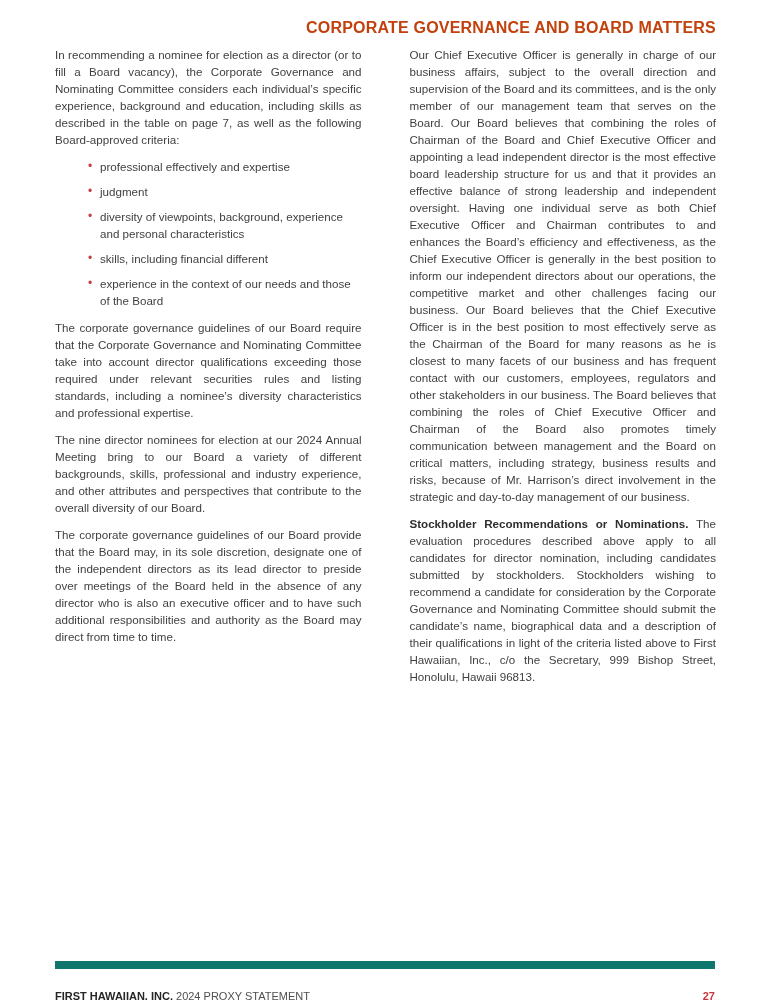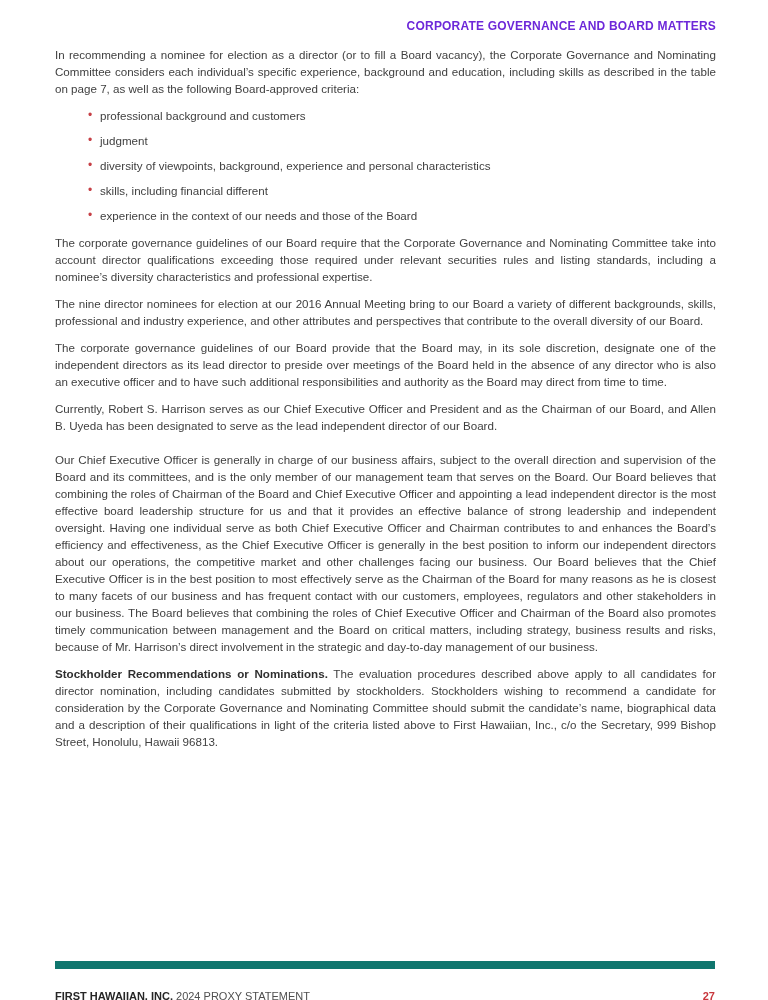--- a/index.html
+++ b/index.html
@@ -13,34 +13,33 @@
     overflow: hidden;
   }
   .page { position: absolute; inset: 0; }
 
   .section-header {
     position: absolute;
     top: 19px;
     left: 55px;
     right: 52px;
     text-align: right;
-    font-size: 12px;
+    font-size: 16px;
     font-weight: bold;
     letter-spacing: 0.2px;
-    color: #6d28d9;
+    color: #c2410c;
   }
 
   .columns {
     position: absolute;
     top: 46px;
     left: 55px;
     right: 52px;
     display: flex;
-    gap: 17px;
-    flex-direction: column;
+    gap: 48px;
   }
   .col { flex: 1 1 0; font-size: 11.6px; line-height: 17px; }
 
   .col p { margin: 0 0 10px 0; text-align: justify; }
   .col p:last-child { margin-bottom: 0; }
 
   ul.bullets {
     list-style: none;
     margin: 2px 0 10px 0;
     padding: 0 0 0 33px;
@@ -90,21 +89,21 @@
   <div class="section-header">CORPORATE GOVERNANCE AND BOARD MATTERS</div>
 
   <div class="columns">
 
     <div class="col">
       <p>In recommending a nominee for election as a director (or to fill a Board vacancy), the Corporate Governance and Nominating Committee considers each individual’s specific experience, background and education, including skills as described in the table on page 7, as well as the following Board-approved criteria:</p>
 
       <ul class="bullets">
         <li>
           <span class="dot">•</span>
-          <span class="li-text">professional background and customers</span>
+          <span class="li-text">professional effectively and expertise</span>
         </li>
         <li>
           <span class="dot">•</span>
           <span class="li-text">judgment</span>
         </li>
         <li>
           <span class="dot">•</span>
           <span class="li-text">diversity of viewpoints, background, experience and personal characteristics</span>
         </li>
         <li>
@@ -112,25 +111,24 @@
           <span class="li-text">skills, including financial different</span>
         </li>
         <li>
           <span class="dot">•</span>
           <span class="li-text">experience in the context of our needs and those of the Board</span>
         </li>
       </ul>
 
       <p>The corporate governance guidelines of our Board require that the Corporate Governance and Nominating Committee take into account director qualifications exceeding those required under relevant securities rules and listing standards, including a nominee’s diversity characteristics and professional expertise.</p>
 
-      <p>The nine director nominees for election at our 2016 Annual Meeting bring to our Board a variety of different backgrounds, skills, professional and industry experience, and other attributes and perspectives that contribute to the overall diversity of our Board.</p>
+      <p>The nine director nominees for election at our 2024 Annual Meeting bring to our Board a variety of different backgrounds, skills, professional and industry experience, and other attributes and perspectives that contribute to the overall diversity of our Board.</p>
 
       <p>The corporate governance guidelines of our Board provide that the Board may, in its sole discretion, designate one of the independent directors as its lead director to preside over meetings of the Board held in the absence of any director who is also an executive officer and to have such additional responsibilities and authority as the Board may direct from time to time.</p>
 
-      <p>Currently, Robert S. Harrison serves as our Chief Executive Officer and President and as the Chairman of our Board, and Allen B. Uyeda has been designated to serve as the lead independent director of our Board.</p>
     </div>
 
     <div class="col">
       <p>Our Chief Executive Officer is generally in charge of our business affairs, subject to the overall direction and supervision of the Board and its committees, and is the only member of our management team that serves on the Board. Our Board believes that combining the roles of Chairman of the Board and Chief Executive Officer and appointing a lead independent director is the most effective board leadership structure for us and that it provides an effective balance of strong leadership and independent oversight. Having one individual serve as both Chief Executive Officer and Chairman contributes to and enhances the Board’s efficiency and effectiveness, as the Chief Executive Officer is generally in the best position to inform our independent directors about our operations, the competitive market and other challenges facing our business. Our Board believes that the Chief Executive Officer is in the best position to most effectively serve as the Chairman of the Board for many reasons as he is closest to many facets of our business and has frequent contact with our customers, employees, regulators and other stakeholders in our business. The Board believes that combining the roles of Chief Executive Officer and Chairman of the Board also promotes timely communication between management and the Board on critical matters, including strategy, business results and risks, because of Mr. Harrison’s direct involvement in the strategic and day-to-day management of our business.</p>
 
       <p><span class="runin-heading">Stockholder Recommendations or Nominations.</span> <span>The evaluation procedures described above apply to all candidates for director nomination, including candidates submitted by stockholders. Stockholders wishing to recommend a candidate for consideration by the Corporate Governance and Nominating Committee should submit the candidate’s name, biographical data and a description of their qualifications in light of the criteria listed above to First Hawaiian, Inc., c/o the Secretary, 999 Bishop Street, Honolulu, Hawaii 96813.</span></p>
 
     </div>
 
   </div>

